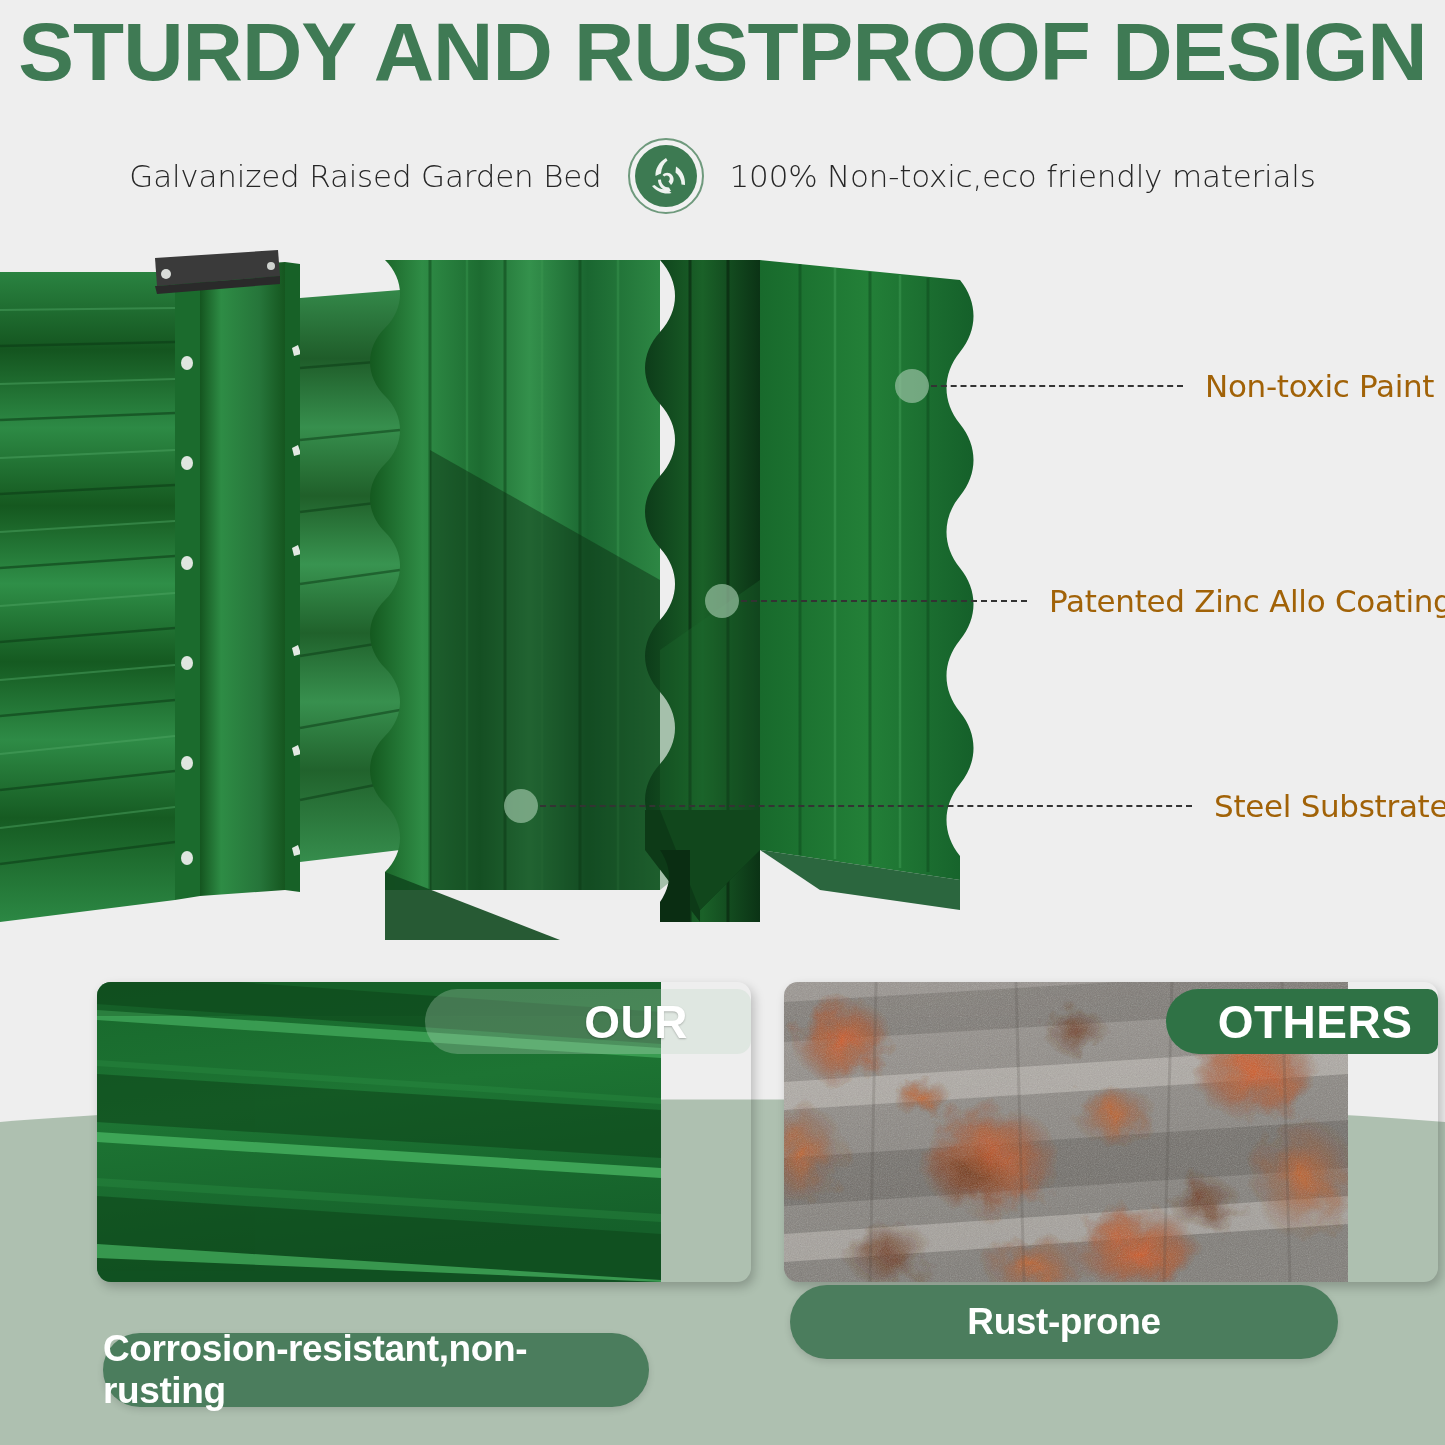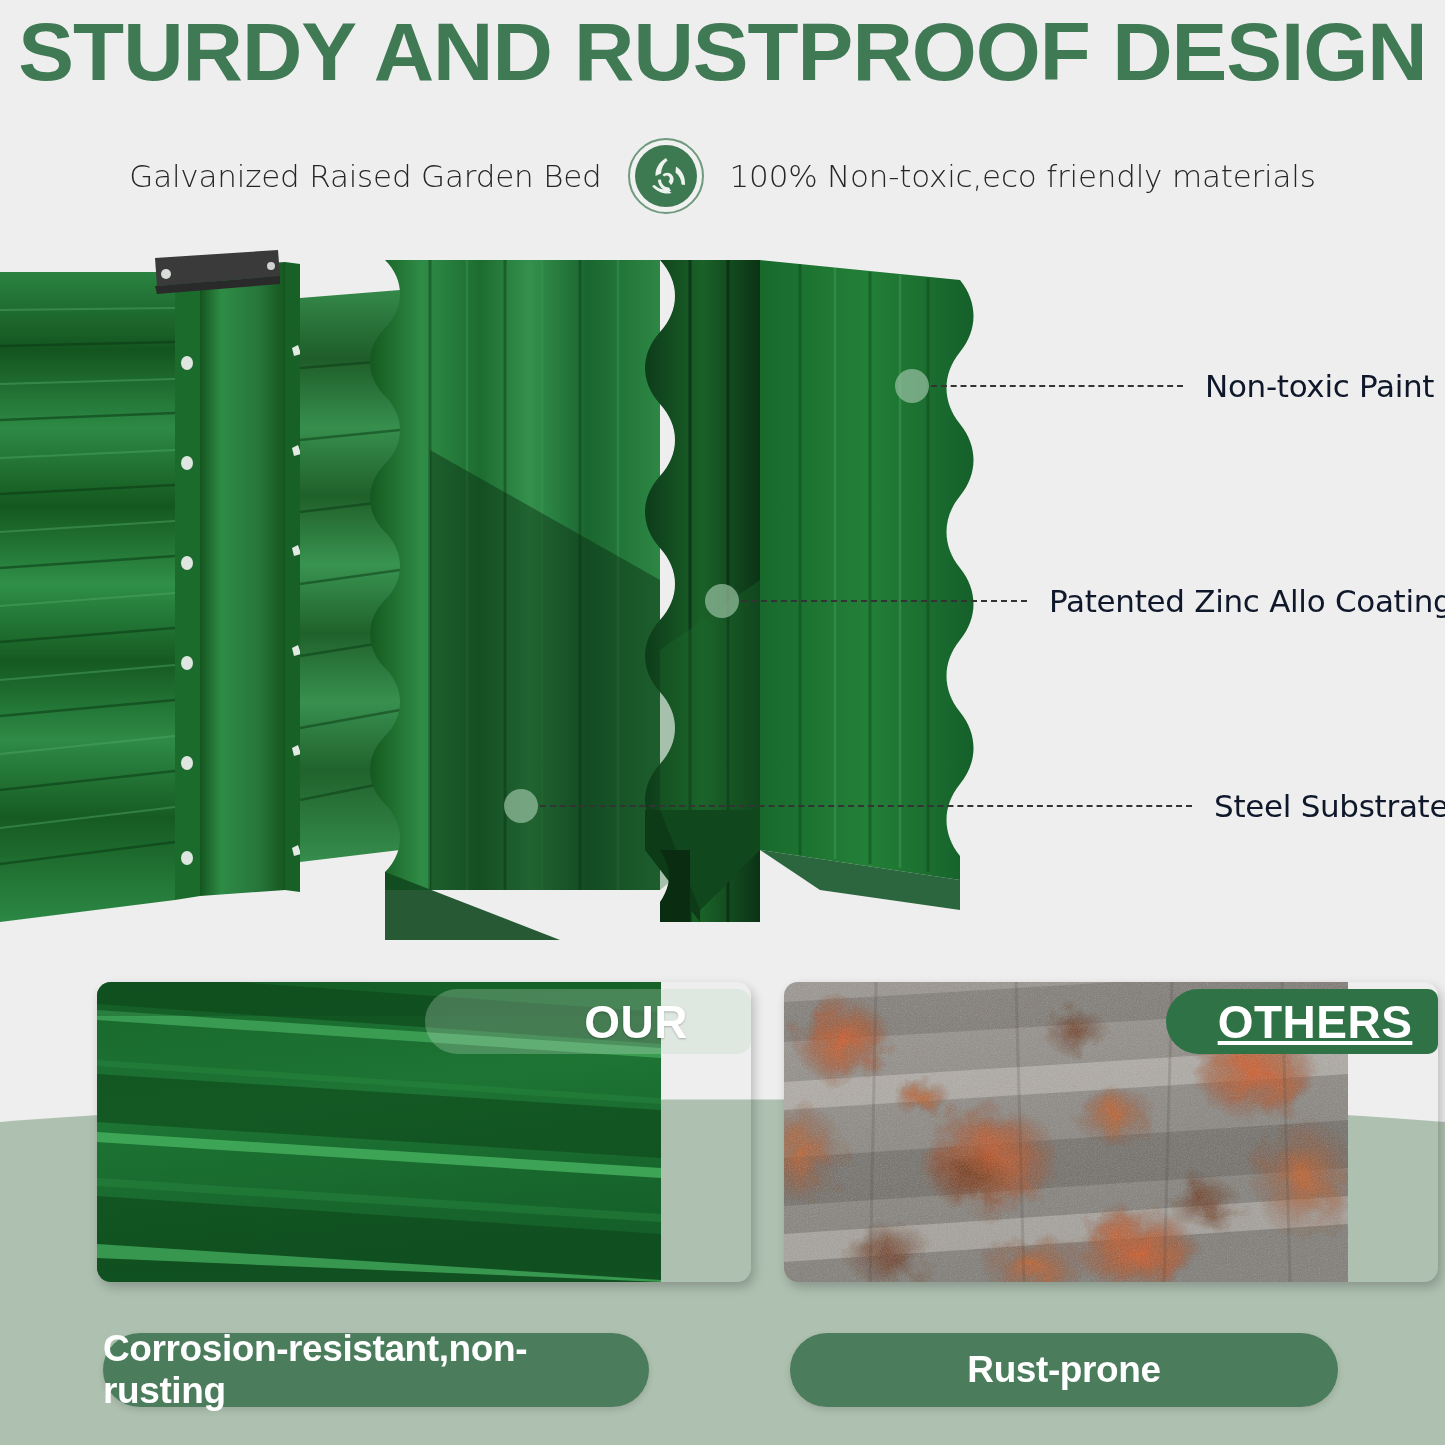--- a/index.html
+++ b/index.html
@@ -50,21 +50,21 @@
     width:34px;height:34px;border-radius:50%;
     background:rgba(150,190,160,0.72);
     flex:0 0 auto;
   }
   .leader{
     height:0;border-top:2px dashed #333;
     flex:0 0 auto;margin-left:2px;
   }
   .clabel{
     font-family:"DejaVu Sans", sans-serif;
-    font-size:31px;color:#0f172a;white-space:nowrap;
+    font-size:31px;color:#a16207;white-space:nowrap;
     margin-left:22px;font-weight:400;letter-spacing:-0.3px;
   }
   #co1{left:895px;top:368px;}
   #co1 .leader{width:252px;}
   #co2{left:705px;top:583px;}
   #co2 .leader{width:286px;}
   #co3{left:504px;top:788px;}
   #co3 .leader{width:652px;}
 
   
@@ -103,34 +103,34 @@
     padding:0;
     text-shadow:0 1px 2px rgba(0,0,0,0.25);
   }
   #badgeOur span{margin-left:96px;}
   #badgeOther{
     width:272px;
     background:#2f7245;
     border-radius:33px 10px 10px 33px;
     justify-content:center;padding:0;
   }
-  #badgeOther span{margin-left:26px;text-decoration:underline;}
+  #badgeOther span{margin-left:26px;}
 
   
   .pill{
     position:absolute;height:74px;border-radius:37px;
     background:#4b7d5d;
     display:flex;align-items:center;justify-content:center;
     color:#ffffff;font-weight:bold;
     font-family:"Liberation Sans", sans-serif;
     font-size:37px;letter-spacing:-0.4px;
     box-shadow:0 3px 7px rgba(0,0,0,0.13);
   }
   #pillOur{left:103px;top:1333px;width:546px;}
-  #pillOther{left:790px;top:1333px;width:548px;}
+  #pillOther{left:790px;top:1285px;width:548px;}
 </style>
 </head>
 <body>
 
 <div class="stage">
 
   <div class="title">STURDY AND RUSTPROOF DESIGN</div>
 
   <div class="subrow">
     <span class="txt">Galvanized Raised Garden Bed</span>

